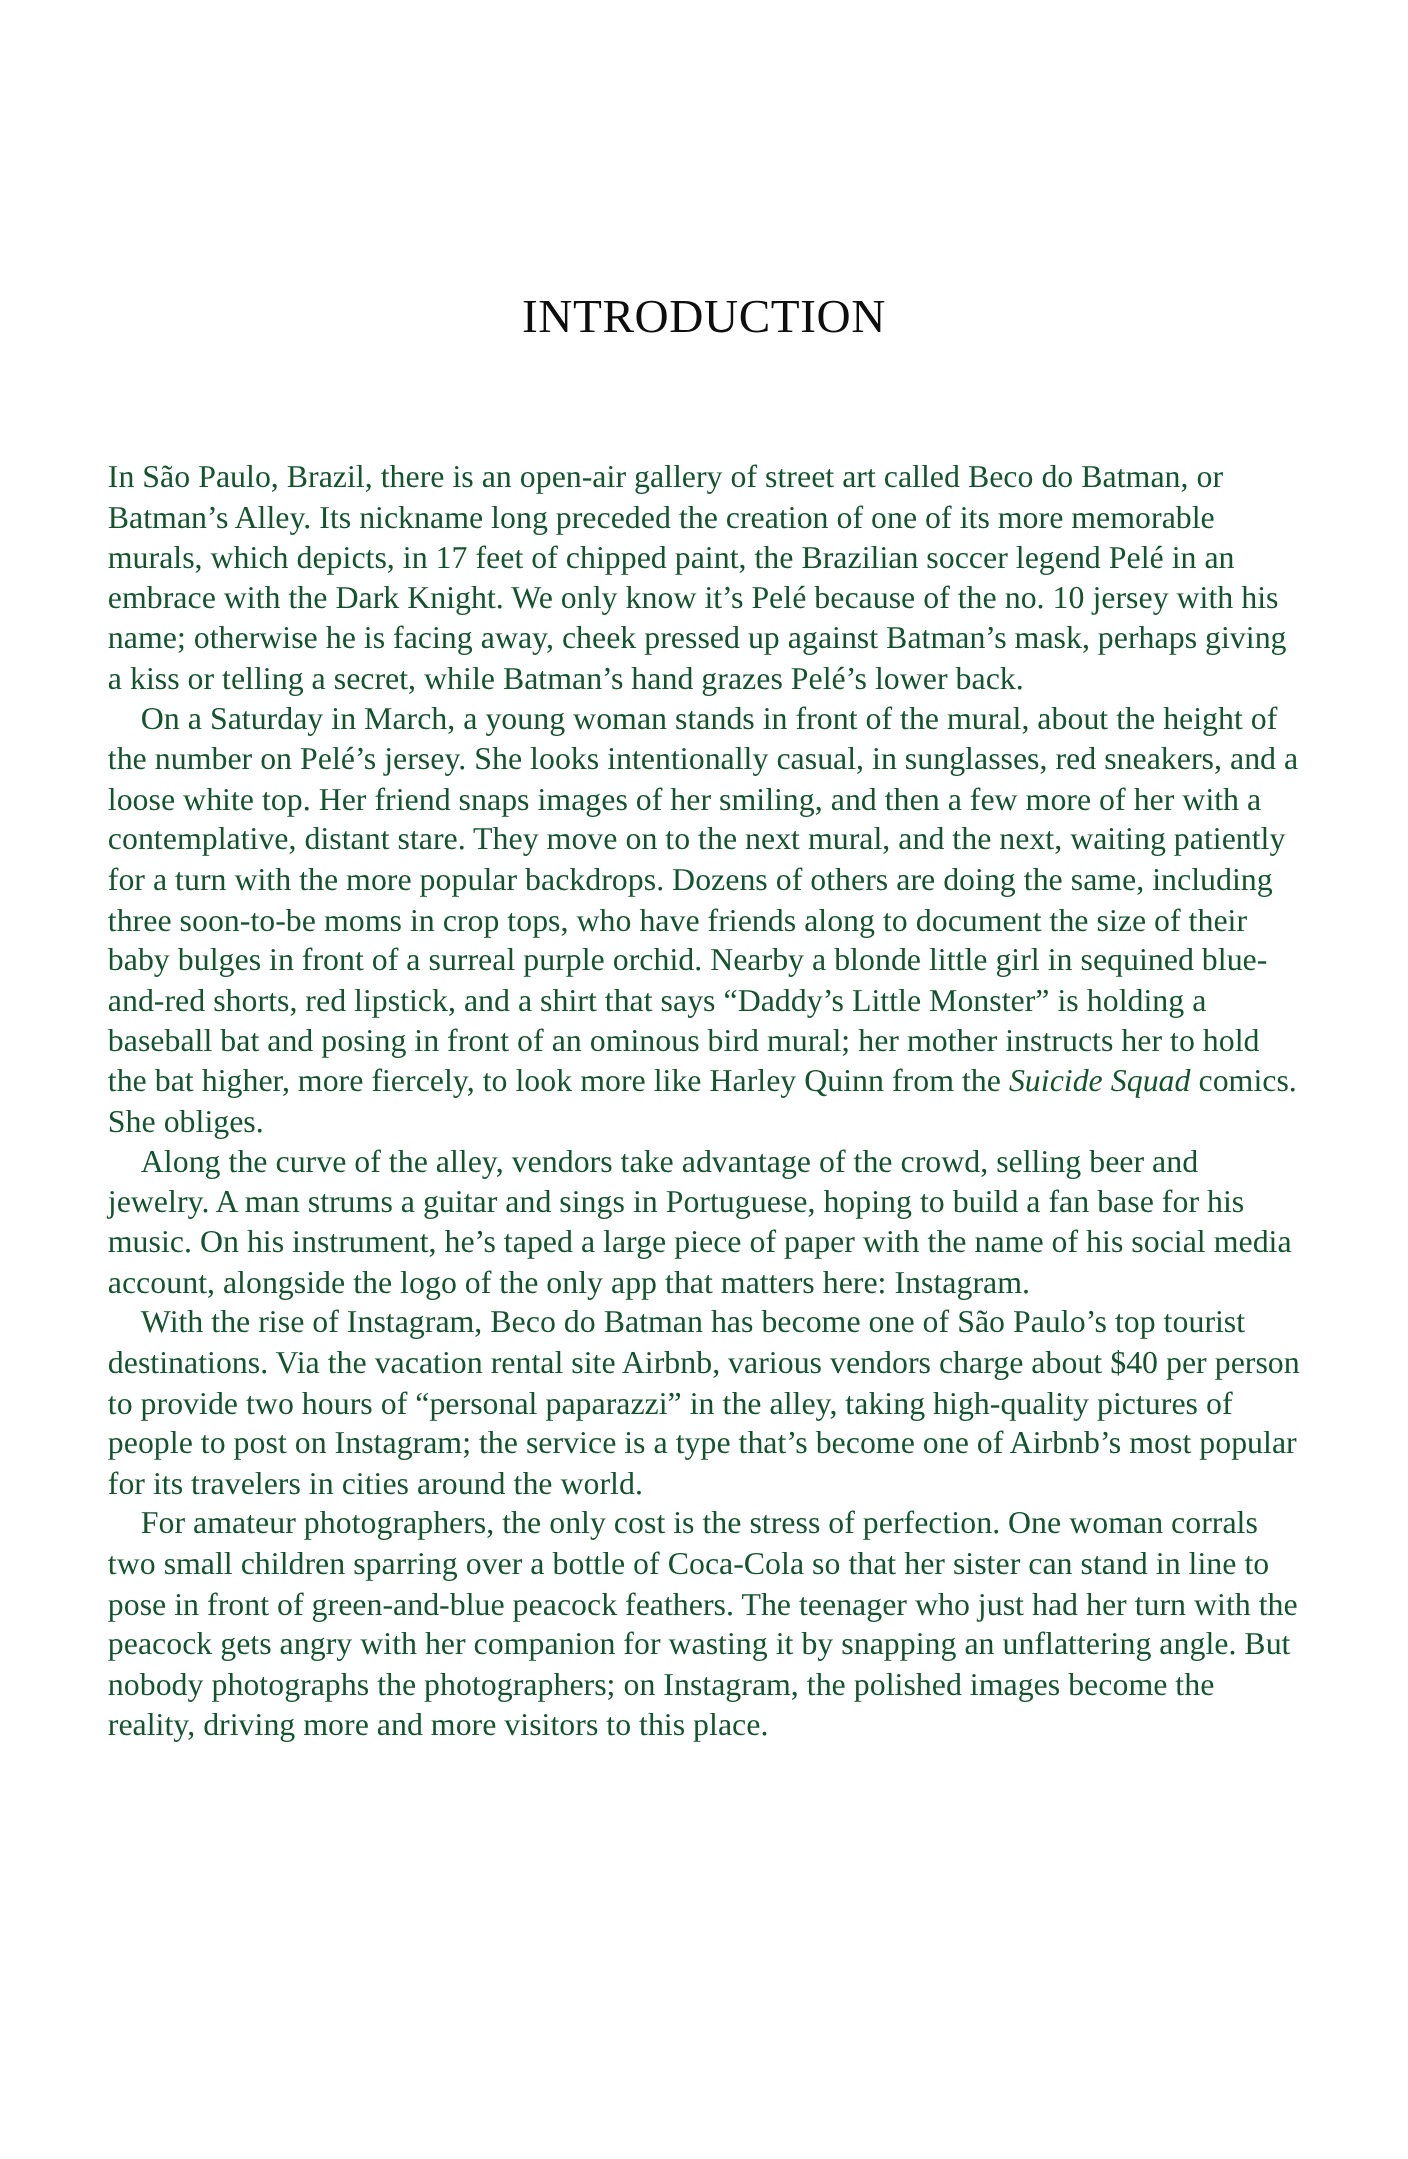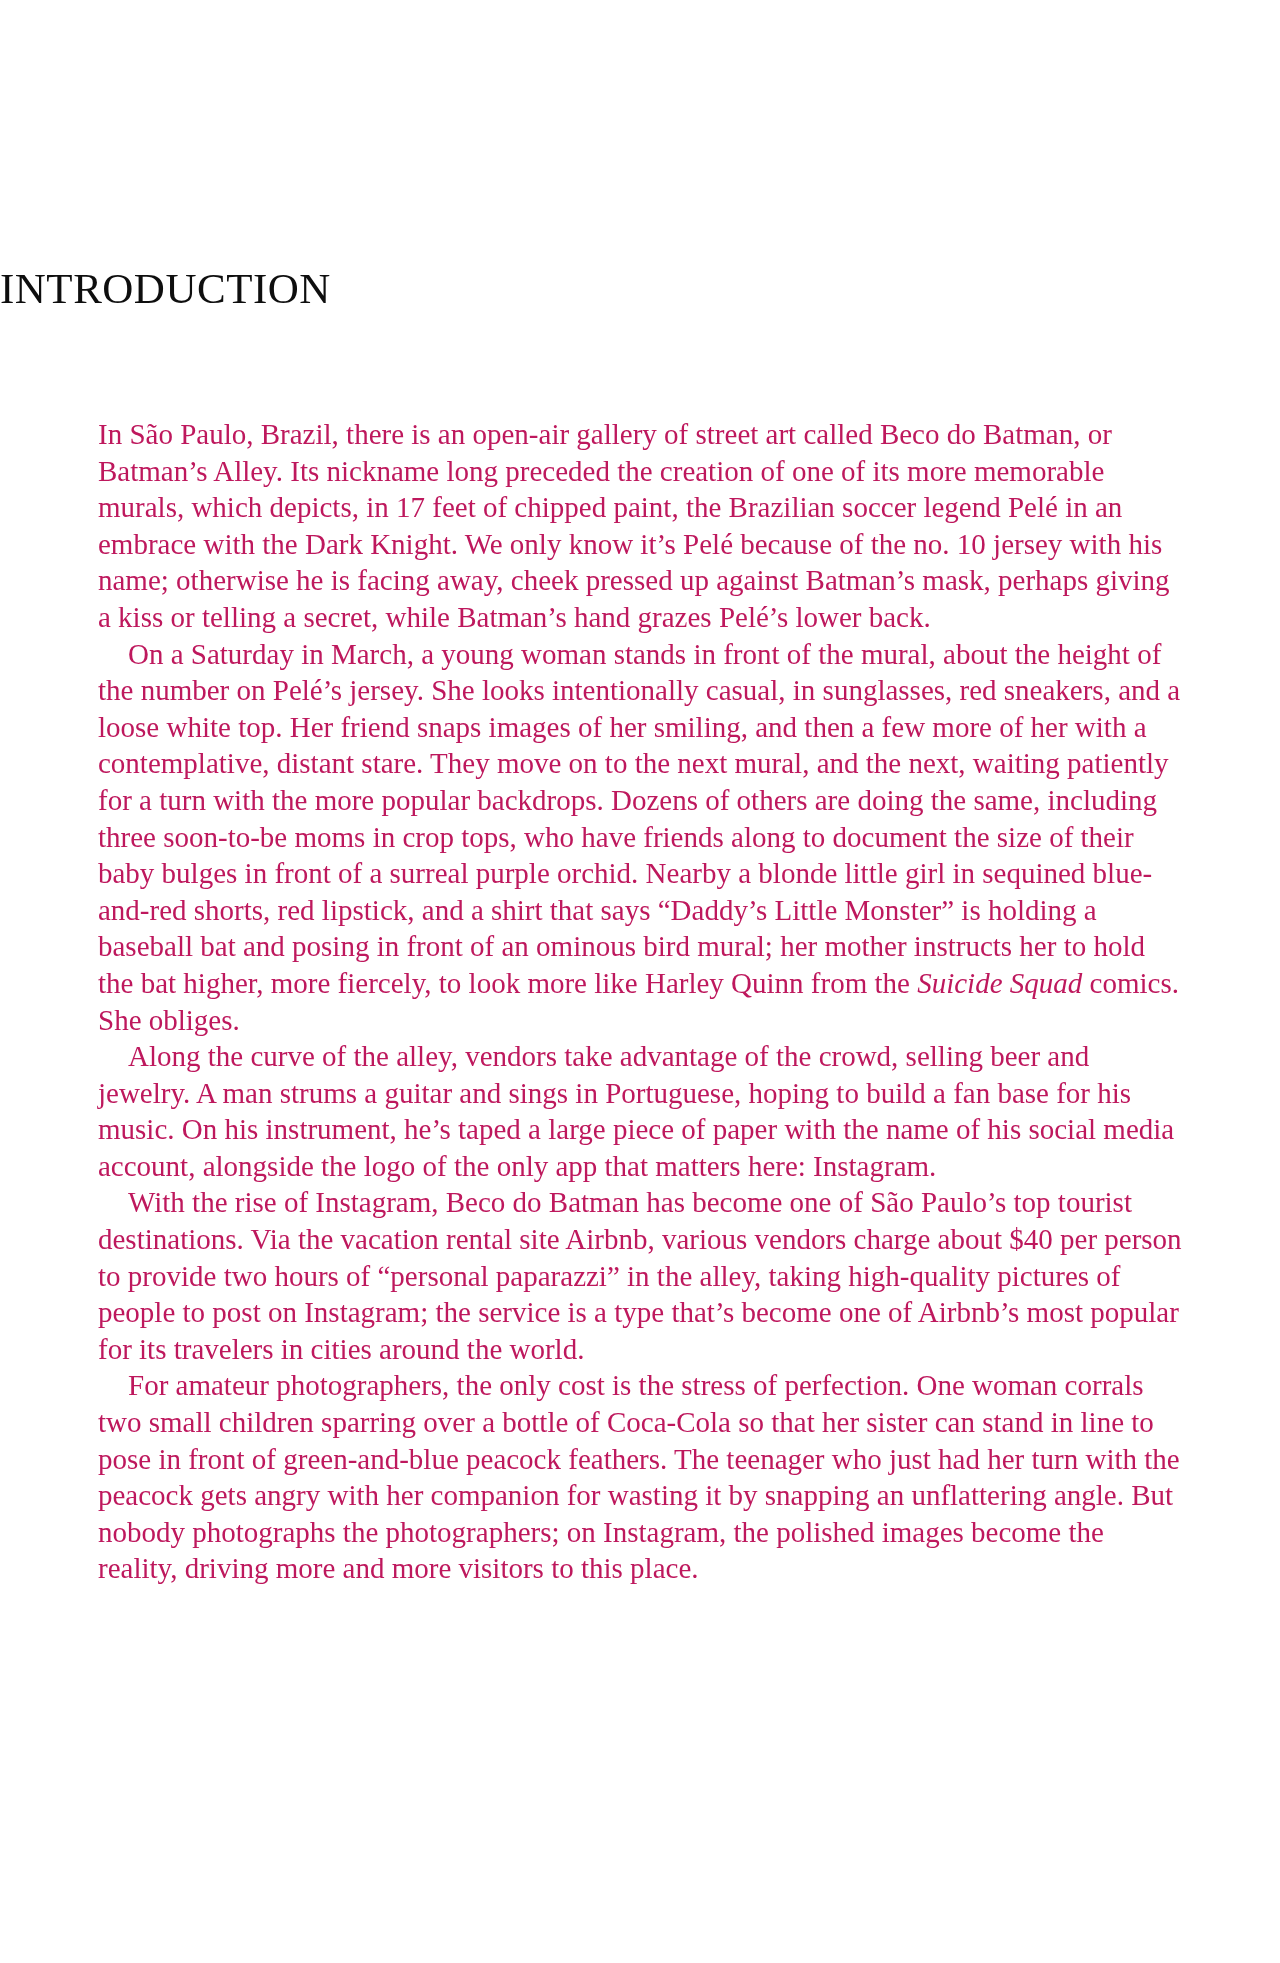--- a/index.html
+++ b/index.html
@@ -15,42 +15,42 @@
     font-family: "Liberation Serif", "DejaVu Serif", serif;
   }
   .page {
     width: 1280px;
     height: 1963px;
     background: #ffffff;
     position: relative;
   }
   .chapter-label {
     margin: 266px 0 0 0;
-    text-align: left;
+    text-align: center;
     font-size: 43px;
     line-height: 46px;
     font-weight: normal;
     color: #0e0e0e;
     letter-spacing: 0.5px;
   }
   .page-title {
     margin: 83px 0 0 0;
     text-align: center;
     font-size: 43px;
     line-height: 46px;
     font-weight: normal;
     color: #0e0e0e;
     letter-spacing: 0.5px;
   }
   .body-text {
     margin: 104px auto 0 auto;
     width: 1084px;
     font-size: 29px;
     line-height: 36.6px;
-    color: #be185d;
+    color: #14532d;
     text-align: left;
   }
   .body-text p {
     margin: 0;
     padding: 0;
     text-indent: 30px;
   }
   .body-text p.first {
     text-indent: 0;
   }

